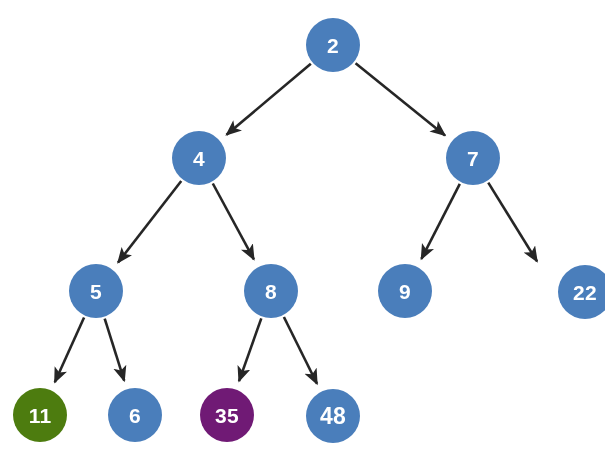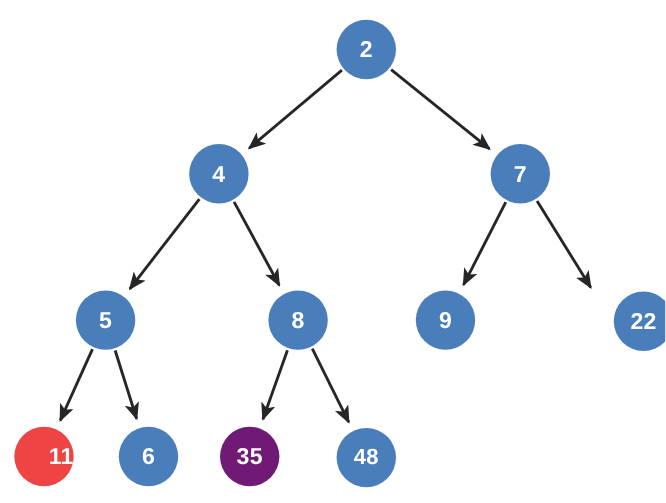--- a/index.html
+++ b/index.html
@@ -84,27 +84,27 @@
       </div>
       <div class="tree-node" style="left: 244px; top: 264px; width: 54px; height: 54px; background: rgb(74, 126, 187); color: rgb(255, 255, 255); font-size: 21px;">
         <span class="node-label">8</span>
       </div>
       <div class="tree-node" style="left: 378px; top: 264px; width: 54px; height: 54px; background: rgb(74, 126, 187); color: rgb(255, 255, 255); font-size: 21px;">
         <span class="node-label">9</span>
       </div>
       <div class="tree-node" style="left: 558px; top: 265px; width: 54px; height: 54px; background: rgb(74, 126, 187); color: rgb(255, 255, 255); font-size: 21px;">
         <span class="node-label">22</span>
       </div>
-      <div class="tree-node" style="left: 13px; top: 388px; width: 54px; height: 54px; background: #ef4444; color: rgb(255, 255, 255); font-size: 21px; justify-content: flex-end;">
+      <div class="tree-node" style="left: 13px; top: 388px; width: 54px; height: 54px; background: #4d7c0f; color: rgb(255, 255, 255); font-size: 21px;">
         <span class="node-label">11</span>
       </div>
       <div class="tree-node" style="left: 108px; top: 388px; width: 54px; height: 54px; background: rgb(74, 126, 187); color: rgb(255, 255, 255); font-size: 21px;">
         <span class="node-label">6</span>
       </div>
       <div class="tree-node" style="left: 200px; top: 388px; width: 54px; height: 54px; background: #701a75; color: rgb(255, 255, 255); font-size: 21px;">
         <span class="node-label">35</span>
       </div>
-      <div class="tree-node" style="left: 306px; top: 389px; width: 54px; height: 54px; background: rgb(74, 126, 187); color: rgb(255, 255, 255); font-size: 20px;">
+      <div class="tree-node" style="left: 306px; top: 389px; width: 54px; height: 54px; background: rgb(74, 126, 187); color: rgb(255, 255, 255); font-size: 23px;">
         <span class="node-label">48</span>
       </div>
     </div>
 
 </div>
 
 </body></html>

